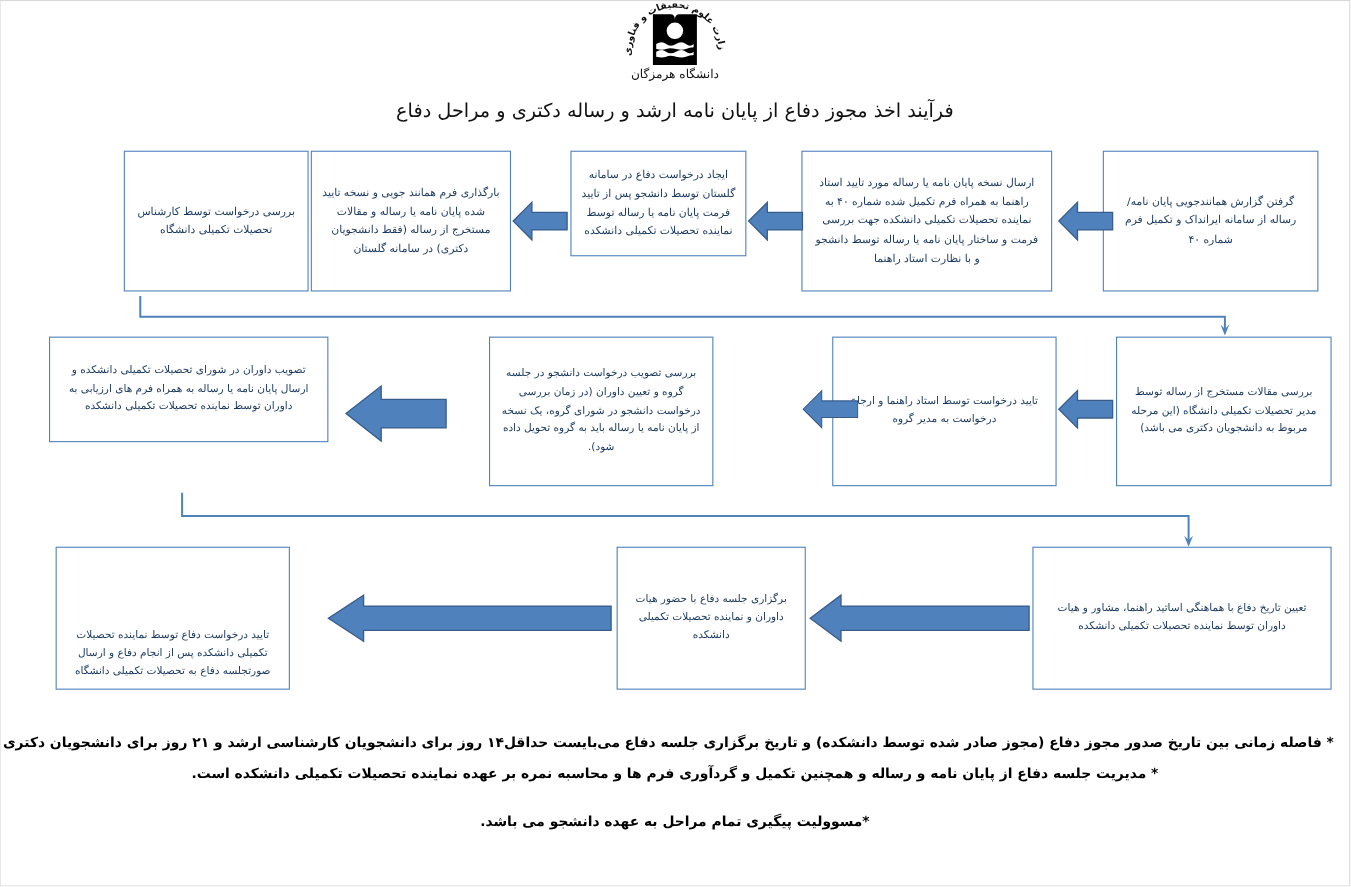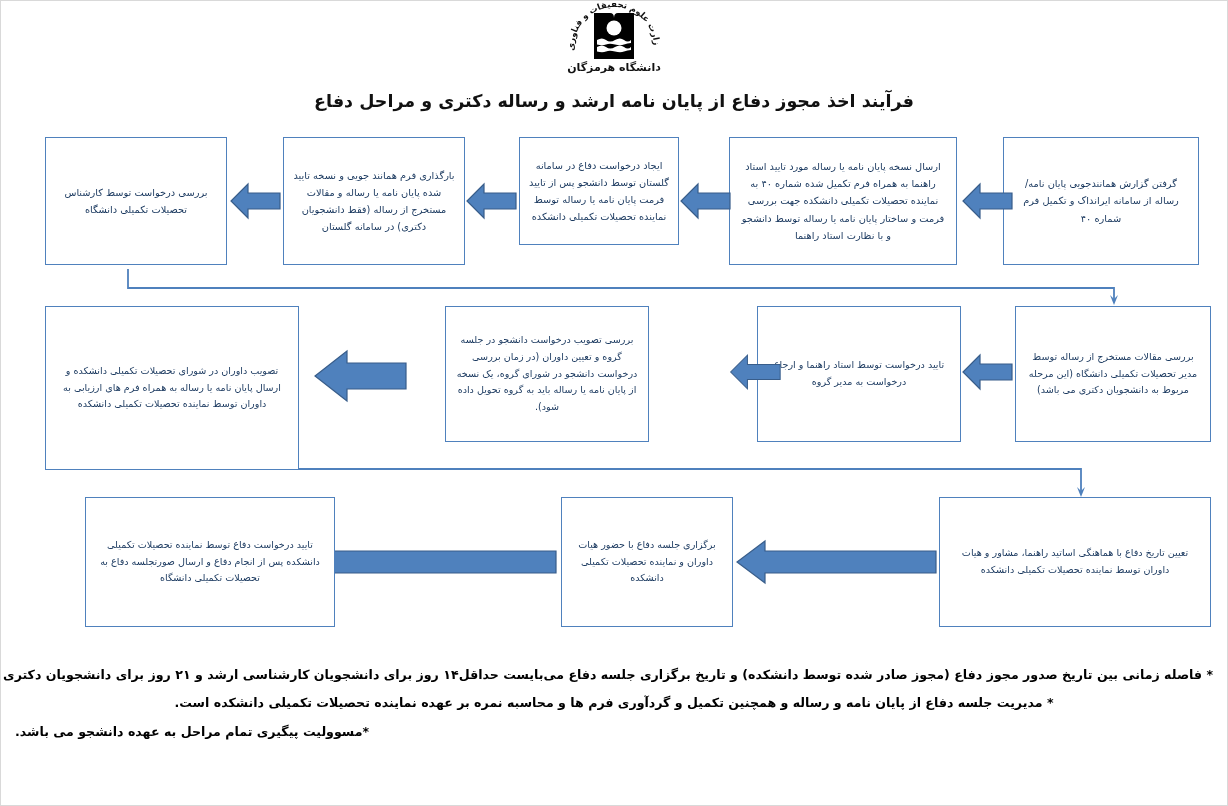--- a/index.html
+++ b/index.html
@@ -25,27 +25,27 @@
   }
   .logo-mark{
     position:relative;width:96px;height:62px;
   }
   .logo-arc{
     position:absolute;left:0;top:0;width:96px;height:48px;
     font-size:8.5px;font-weight:bold;color:#111;
   }
   .logo-book{position:absolute;left:26px;top:6px;}
   .logo-caption{
-    font-size:11px;font-weight:bold;color:#111;
+    font-size:11px;font-weight:normal;color:#111;
     margin-top:-4px;letter-spacing:.3px;text-align:center;
   }
   .doc-title{
     position:absolute;top:90px;left:0;right:0;
     text-align:center;
-    font-size:17.5px;font-weight:bold;
+    font-size:17.5px;font-weight:normal;
     color:#111;
     font-family:"DejaVu Sans","Liberation Sans",sans-serif;
   }
 
   
   .node{
     position:absolute;
     box-sizing:border-box;
     border:1.4px solid #4f81bd;
     background:#ffffff;
@@ -79,21 +79,21 @@
   }
   .note{
     font-size:12.6px;
     line-height:2.25;
     font-weight:bold;
     font-family:"DejaVu Sans","Liberation Sans",sans-serif;
     white-space:nowrap;
   }
   .note.n1{text-align:center;}
   .note.n2{text-align:center;}
-  .note.n3{text-align:left;}
+  .note.n3{text-align:center;margin-top:15px;}
 </style>
 </head>
 <body>
 
 <div class="page">
 
   <div class="logo-wrap">
     <div class="logo-mark">
       <svg class="logo-arc" viewBox="0 0 96 48">
         <defs>
@@ -139,41 +139,41 @@
   <div class="node" style="right:270px;top:136px;width:228px;height:128px;">
     <span>ارسال نسخه پایان نامه یا رساله مورد تایید استاد راهنما به همراه فرم تکمیل شده شماره ۴۰ به نماینده تحصیلات تکمیلی دانشکده جهت بررسی فرمت و ساختار پایان نامه یا رساله توسط دانشجو و با نظارت استاد راهنما</span>
   </div>
 
   <div class="arrow-left" style="right:496px;top:181px;">
     <svg viewBox="0 0 52 38">
         <path d="M51,11 L19,11 L19,2 L2,19 L19,36 L19,27 L51,27 Z" fill="#4f81bd" stroke="#385d8a" stroke-width="1.2" stroke-linejoin="miter"></path>
       </svg>
   </div>
 
-  <div class="node" style="right:548px;top:136px;width:160px;height:108px;align-items:center;">
+  <div class="node" style="right:548px;top:136px;width:160px;height:96px;align-items:center;">
     <span>ایجاد درخواست دفاع در سامانه گلستان توسط دانشجو پس از تایید فرمت پایان نامه یا رساله توسط نماینده تحصیلات تکمیلی دانشکده</span>
   </div>
 
   <div class="arrow-left" style="right:710px;top:181px;">
     <svg viewBox="0 0 52 38">
         <path d="M51,11 L19,11 L19,2 L2,19 L19,36 L19,27 L51,27 Z" fill="#4f81bd" stroke="#385d8a" stroke-width="1.2" stroke-linejoin="miter"></path>
       </svg>
   </div>
 
   <div class="node" style="right:762px;top:136px;width:182px;height:128px;">
     <span>بارگذاری فرم همانند جویی و نسخه تایید شده پایان نامه یا رساله و مقالات مستخرج از رساله (فقط دانشجویان دکتری) در سامانه گلستان</span>
   </div>
 
   <div class="arrow-left" style="right:946px;top:181px;">
     <svg viewBox="0 0 52 38">
         <path d="M51,11 L19,11 L19,2 L2,19 L19,36 L19,27 L51,27 Z" fill="#4f81bd" stroke="#385d8a" stroke-width="1.2" stroke-linejoin="miter"></path>
       </svg>
   </div>
 
-  <div class="node" style="right:1000px;top:136px;width:182px;height:128px;">
+  <div class="node" style="right:946px;top:136px;width:168px;height:128px;">
     <span>بررسی درخواست توسط کارشناس تحصیلات تکمیلی دانشگاه</span>
   </div>
 
   <div class="node tall" style="right:16px;top:305px;width:196px;height:136px;">
     <span>بررسی مقالات مستخرج از رساله توسط مدیر تحصیلات تکمیلی دانشگاه (این مرحله مربوط به دانشجویان دکتری می باشد)</span>
   </div>
 
   <div class="arrow-left" style="right:214px;top:352px;">
     <svg viewBox="0 0 52 38">
         <path d="M51,11 L19,11 L19,2 L2,19 L19,36 L19,27 L51,27 Z" fill="#4f81bd" stroke="#385d8a" stroke-width="1.2" stroke-linejoin="miter"></path>
@@ -193,21 +193,21 @@
   <div class="node tall" style="right:578px;top:305px;width:204px;height:136px;">
     <span>بررسی تصویب درخواست دانشجو در جلسه گروه و تعیین داوران (در زمان بررسی درخواست دانشجو در شورای گروه، یک نسخه از پایان نامه یا رساله باید به گروه تحویل داده شود).</span>
   </div>
 
   <div class="arrow-left" style="right:820px;top:348px;width:94px;height:54px;">
     <svg viewBox="0 0 94 54">
         <path d="M93,14 L34,14 L34,2 L2,27 L34,52 L34,40 L93,40 Z" fill="#4f81bd" stroke="#385d8a" stroke-width="1.2" stroke-linejoin="miter"></path>
       </svg>
   </div>
 
-  <div class="node tall" style="right:928px;top:305px;width:254px;height:164px;">
+  <div class="node tall" style="right:928px;top:305px;width:254px;height:96px;">
     <span>تصویب داوران در شورای تحصیلات تکمیلی دانشکده و ارسال پایان نامه یا رساله به همراه فرم های ارزیابی به داوران توسط نماینده تحصیلات تکمیلی دانشکده</span>
   </div>
 
   <div class="node tall" style="right:16px;top:496px;width:272px;height:130px;">
     <span>تعیین تاریخ دفاع با هماهنگی اساتید راهنما، مشاور و هیات داوران توسط نماینده تحصیلات تکمیلی دانشکده</span>
   </div>
 
   <div class="arrow-left" style="right:290px;top:538px;width:202px;height:46px;">
     <svg viewBox="0 0 202 46">
         <path d="M201,12 L30,12 L30,2 L2,23 L30,44 L30,34 L201,34 Z" fill="#4f81bd" stroke="#385d8a" stroke-width="1.2" stroke-linejoin="miter"></path>
@@ -217,21 +217,21 @@
   <div class="node tall" style="right:494px;top:496px;width:172px;height:130px;justify-content:center;">
     <span>برگزاری جلسه دفاع با حضور هیات داوران و نماینده تحصیلات تکمیلی دانشکده</span>
   </div>
 
   <div class="arrow-left" style="right:670px;top:538px;width:260px;height:46px;">
     <svg viewBox="0 0 260 46">
         <path d="M259,12 L34,12 L34,2 L2,23 L34,44 L34,34 L259,34 Z" fill="#4f81bd" stroke="#385d8a" stroke-width="1.2" stroke-linejoin="miter"></path>
       </svg>
   </div>
 
-  <div class="node tall" style="right:892px;top:496px;width:250px;height:130px;">
+  <div class="node tall" style="right:963px;top:496px;width:213px;height:130px;align-items:flex-end;">
     <span>تایید درخواست دفاع توسط نماینده تحصیلات تکمیلی دانشکده پس از انجام دفاع و ارسال صورتجلسه دفاع به تحصیلات تکمیلی دانشگاه</span>
   </div>
 
   <div class="notes">
     <div class="note n1">* فاصله زمانی بین تاریخ صدور مجوز دفاع (مجوز صادر شده توسط دانشکده) و تاریخ برگزاری جلسه دفاع می‌بایست حداقل۱۴ روز برای دانشجویان کارشناسی ارشد و ۲۱ روز برای دانشجویان دکتری باشد.</div>
     <div class="note n2">* مدیریت جلسه دفاع از پایان نامه و رساله و همچنین تکمیل و گردآوری فرم ها و محاسبه نمره بر عهده نماینده تحصیلات تکمیلی دانشکده است.</div>
     <div class="note n3">*مسوولیت پیگیری تمام مراحل به عهده دانشجو می باشد.</div>
   </div>
 
 </div>

